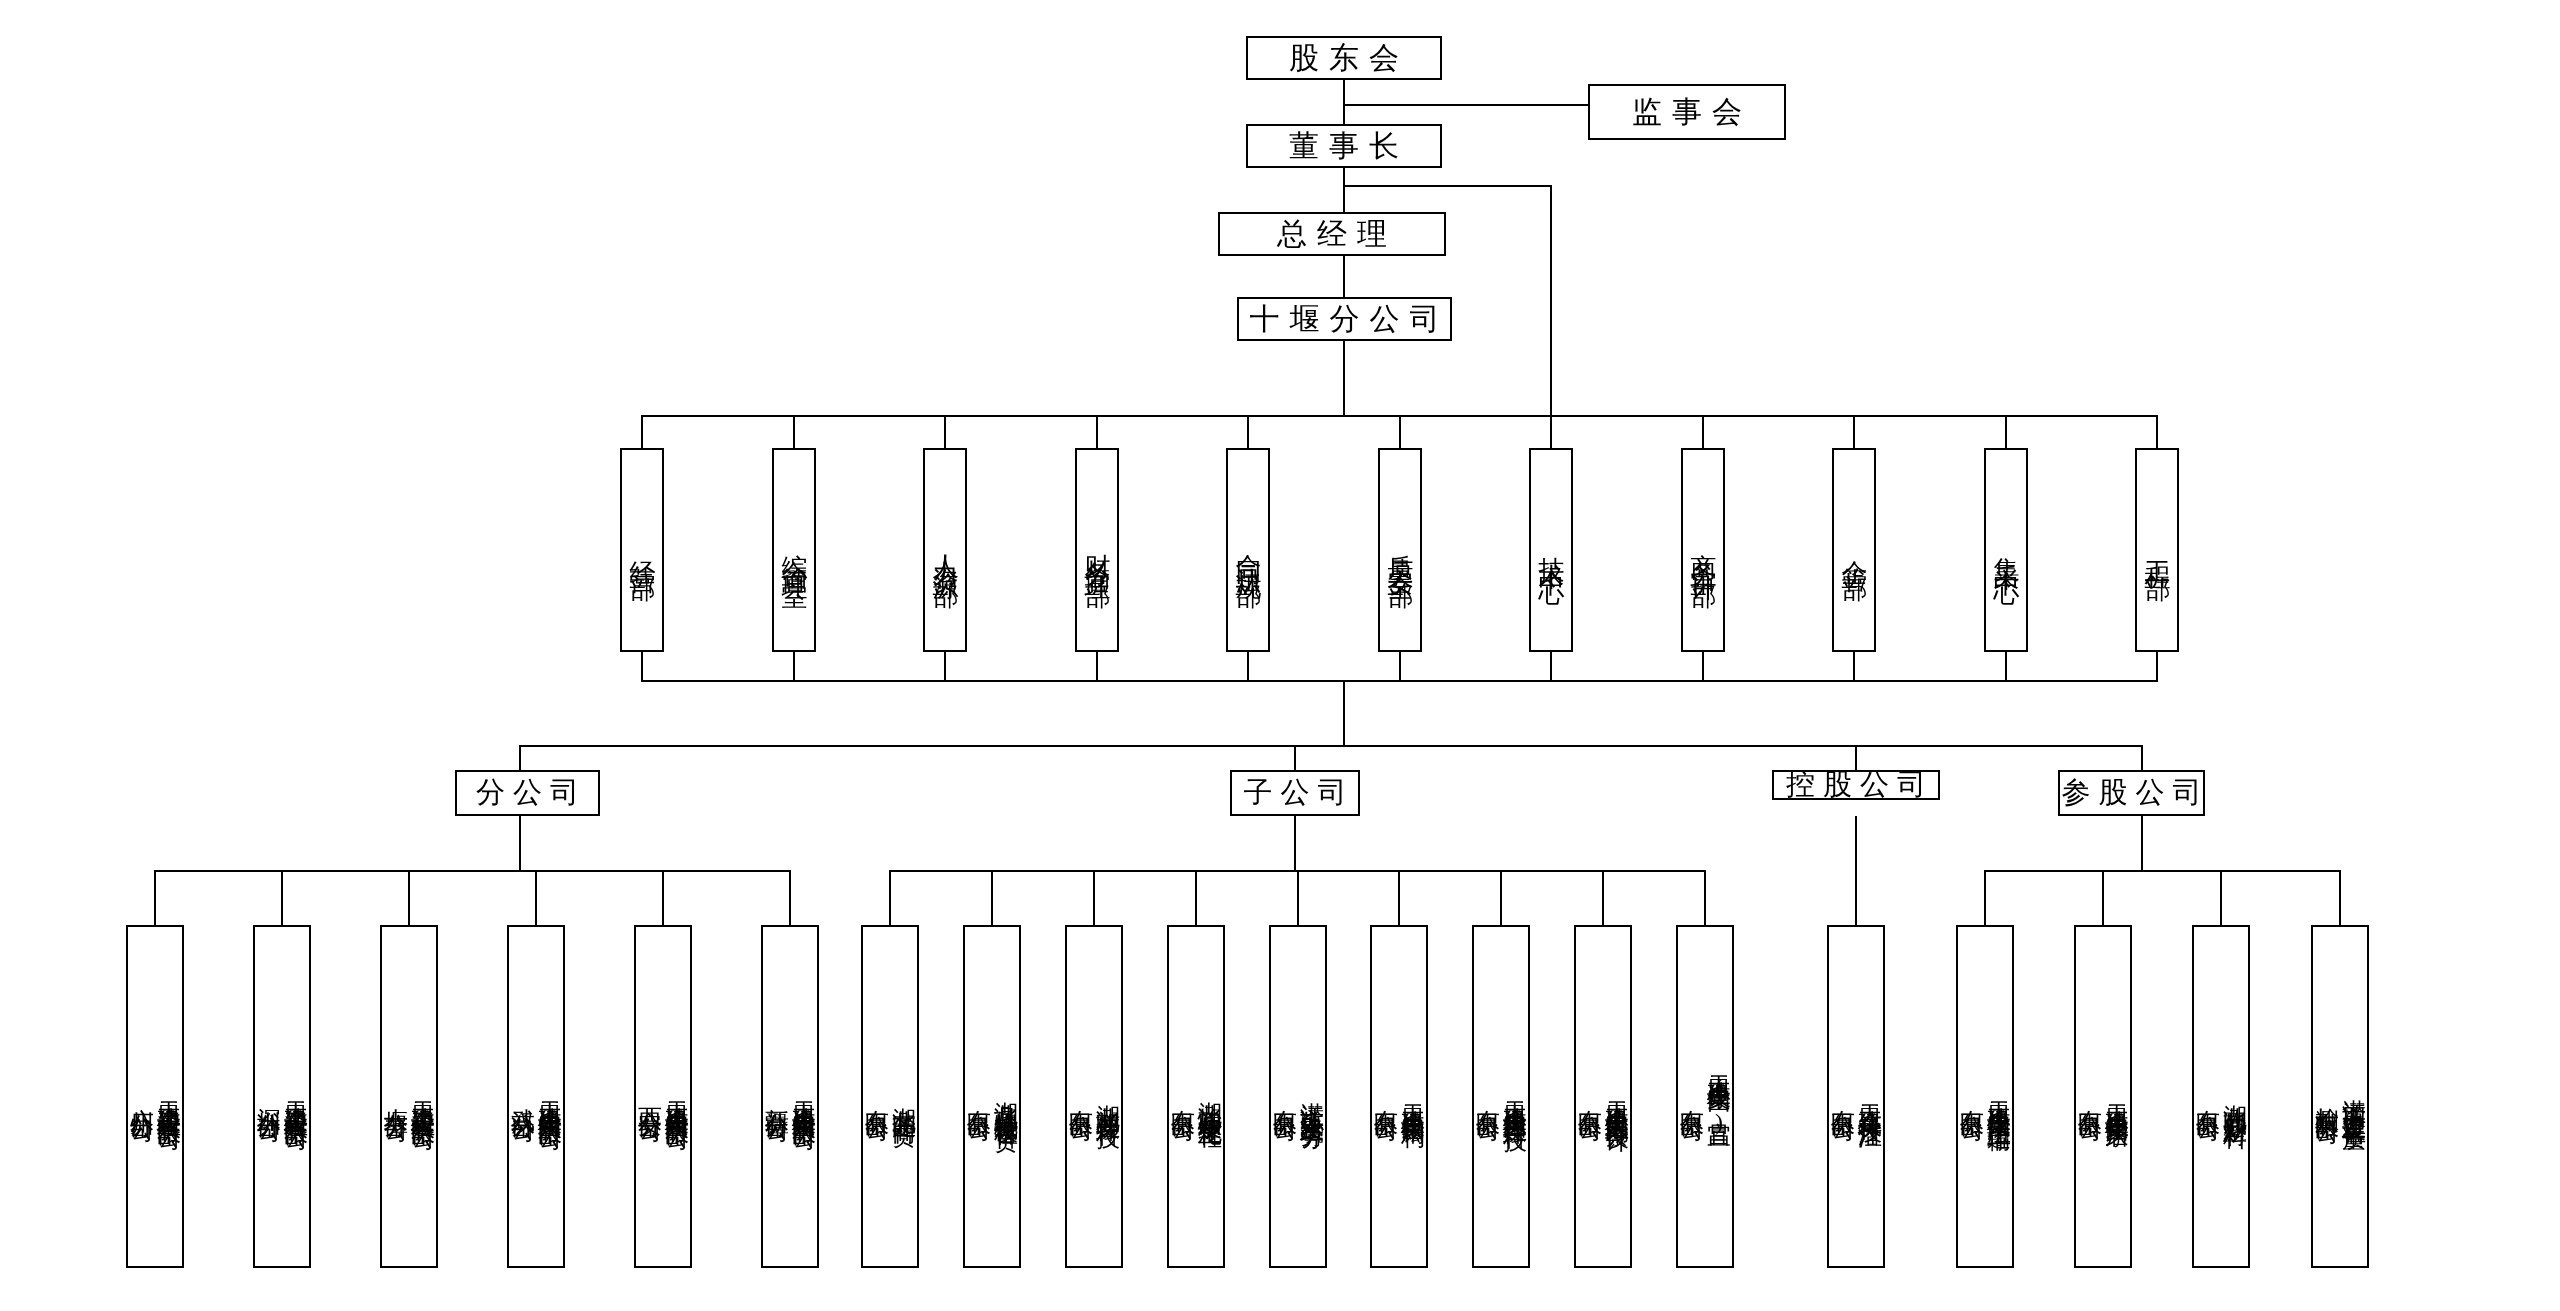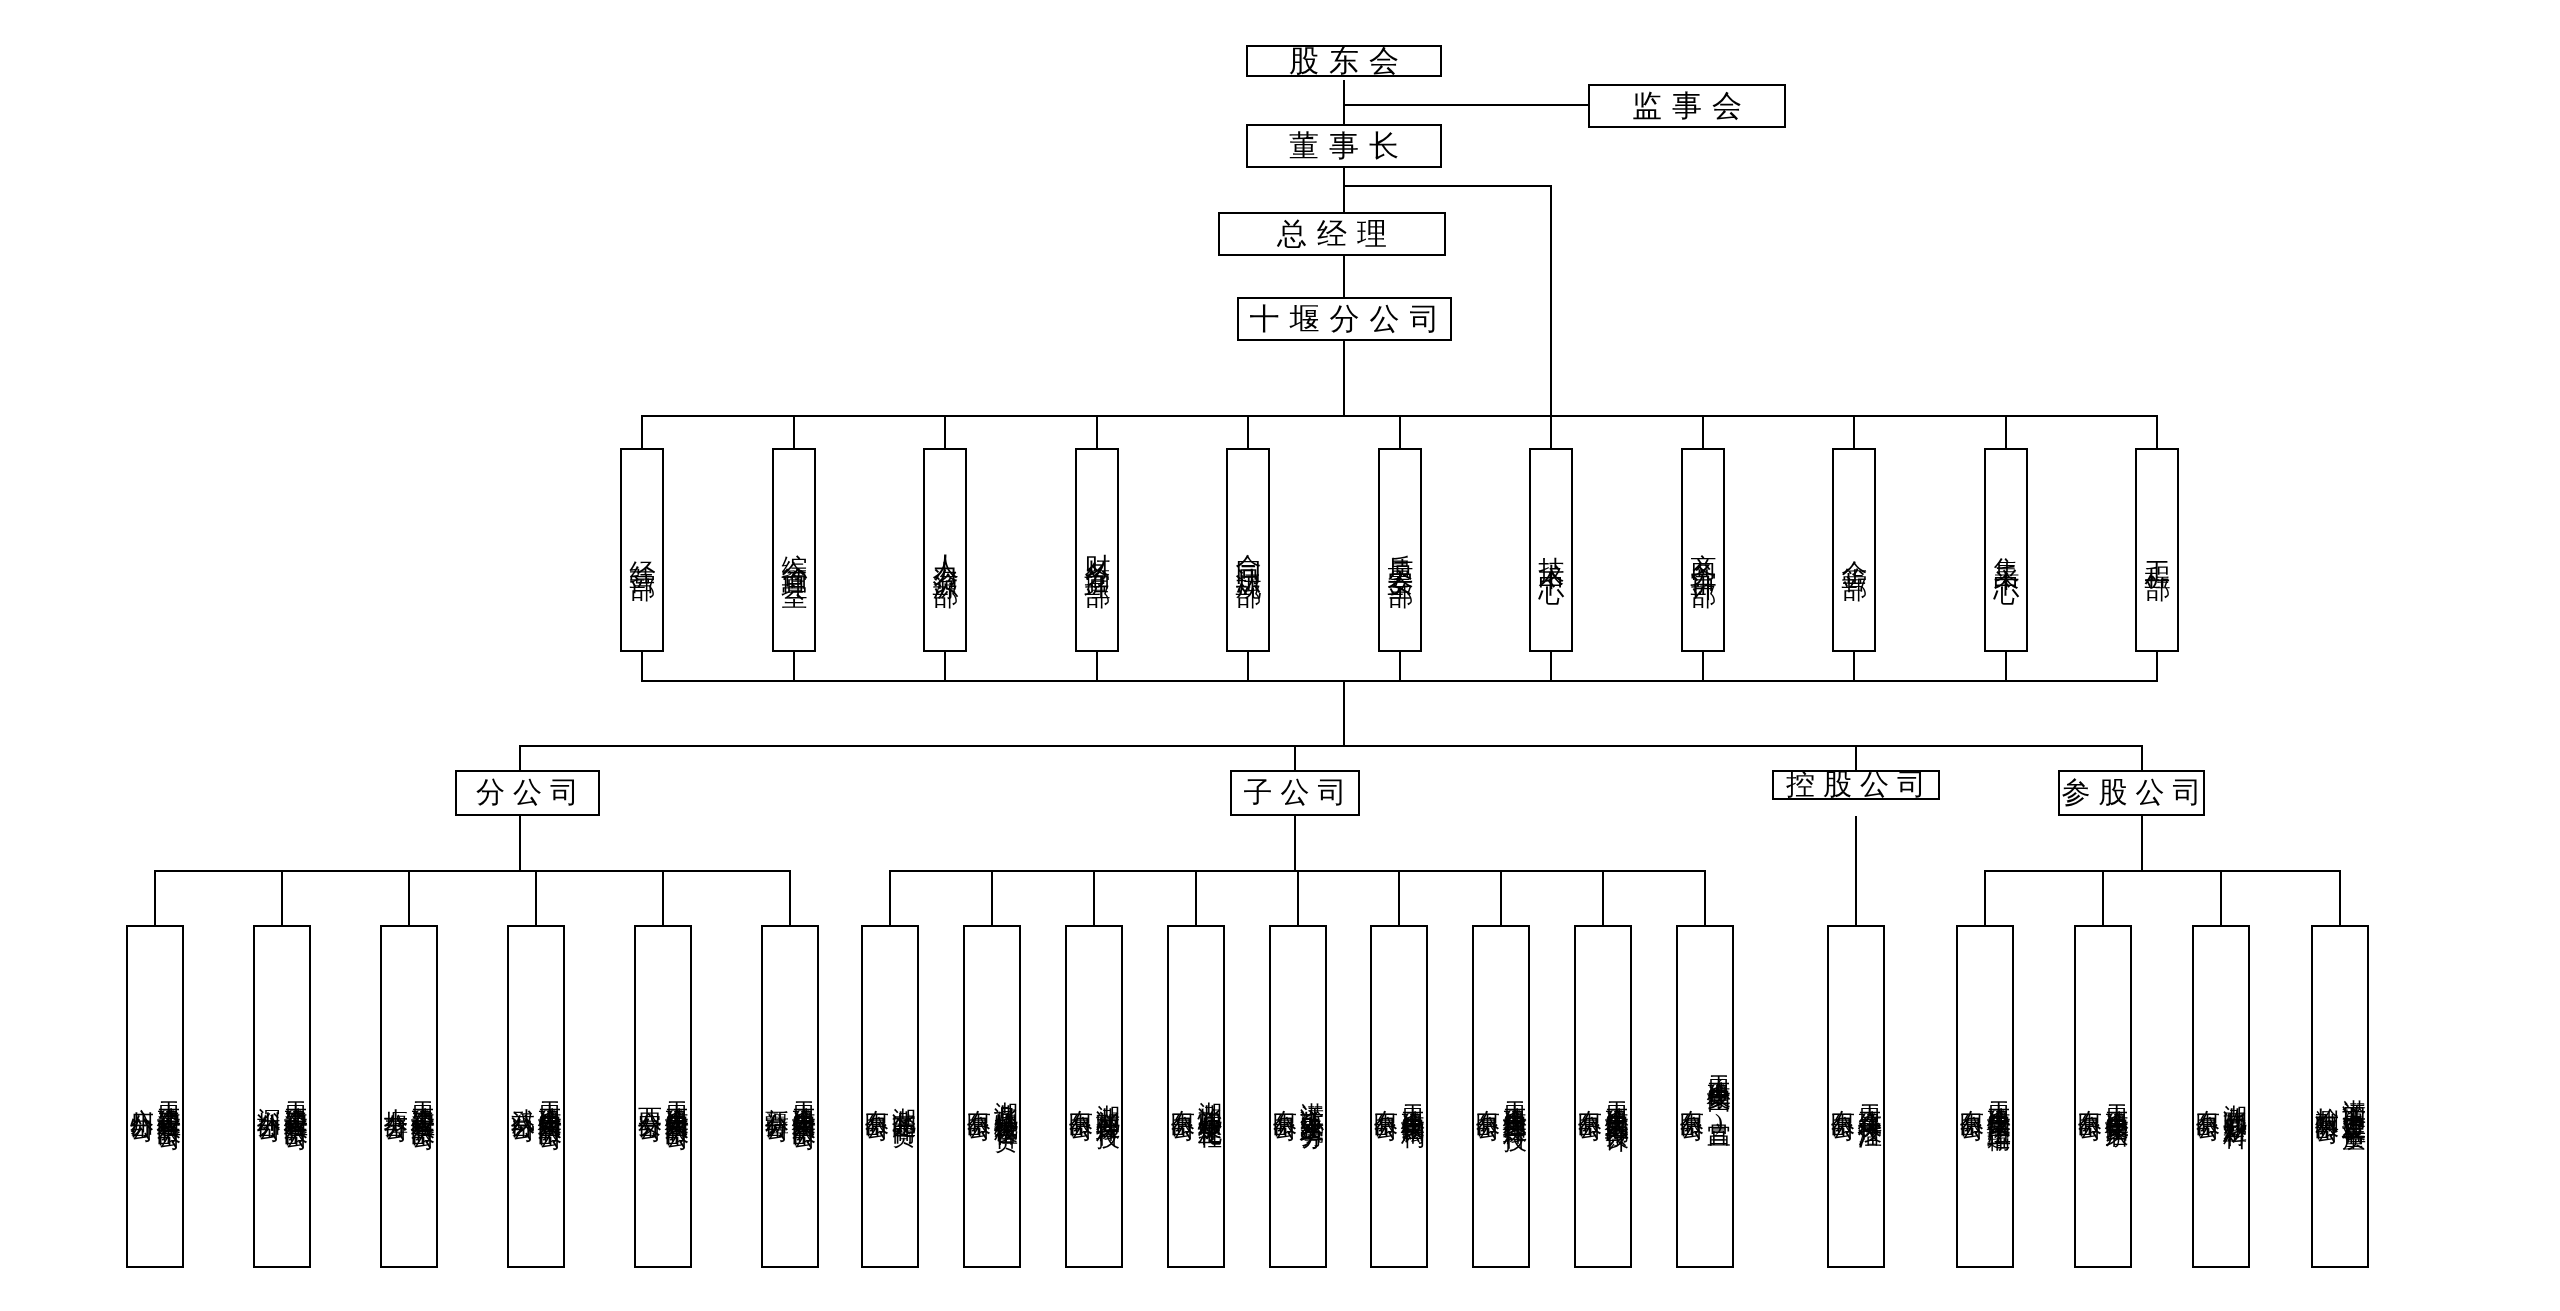--- a/index.html
+++ b/index.html
@@ -56,22 +56,22 @@
   .line {
     position: absolute;
     background: #000000;
   }
 </style>
 </head>
 <body>
 
 <div class="canvas" id="canvas">
 
-  <div class="box hbox" style="left:1246px;top:45px;width:196px;height:32px">股东会</div>
-  <div class="box hbox" style="left:1588px;top:84px;width:198px;height:44px">监事会</div>
+  <div class="box hbox" style="left:1246px;top:36px;width:196px;height:44px">股东会</div>
+  <div class="box hbox" style="left:1588px;top:84px;width:198px;height:56px">监事会</div>
   <div class="box hbox" style="left:1246px;top:124px;width:196px;height:44px">董事长</div>
   <div class="box hbox" style="left:1218px;top:212px;width:228px;height:44px">总经理</div>
   <div class="box hbox" style="left:1237px;top:297px;width:215px;height:44px">十堰分公司</div>
 
   <div class="box cat" style="left:455px;top:770px;width:145px;height:46px">分公司</div>
   <div class="box cat" style="left:1230px;top:770px;width:130px;height:46px">子公司</div>
   <div class="box cat" style="left:1772px;top:770px;width:168px;height:30px">控股公司</div>
   <div class="box cat" style="left:2058px;top:770px;width:147px;height:46px">参股公司</div>
 <div class="line" style="left: 1343px; top: 80px; width: 2px; height: 44px;"></div>
     <div class="line" style="left: 1343px; top: 104px; width: 245px; height: 2px;"></div>

